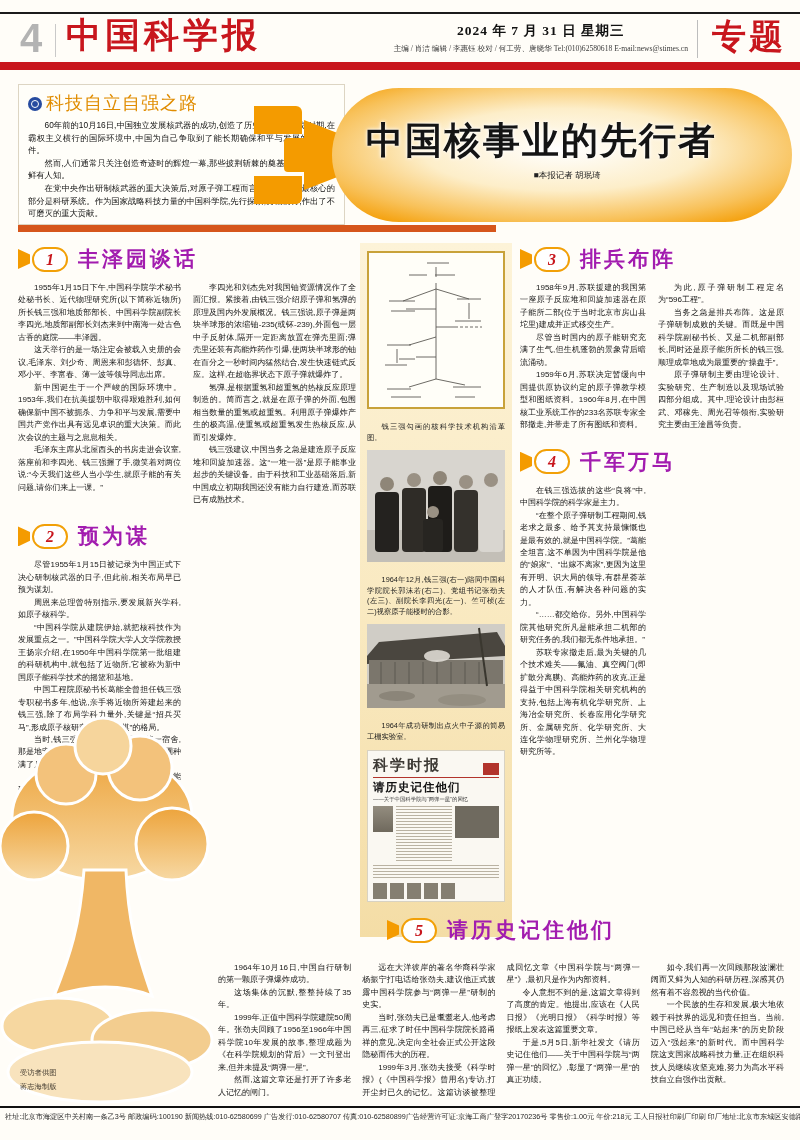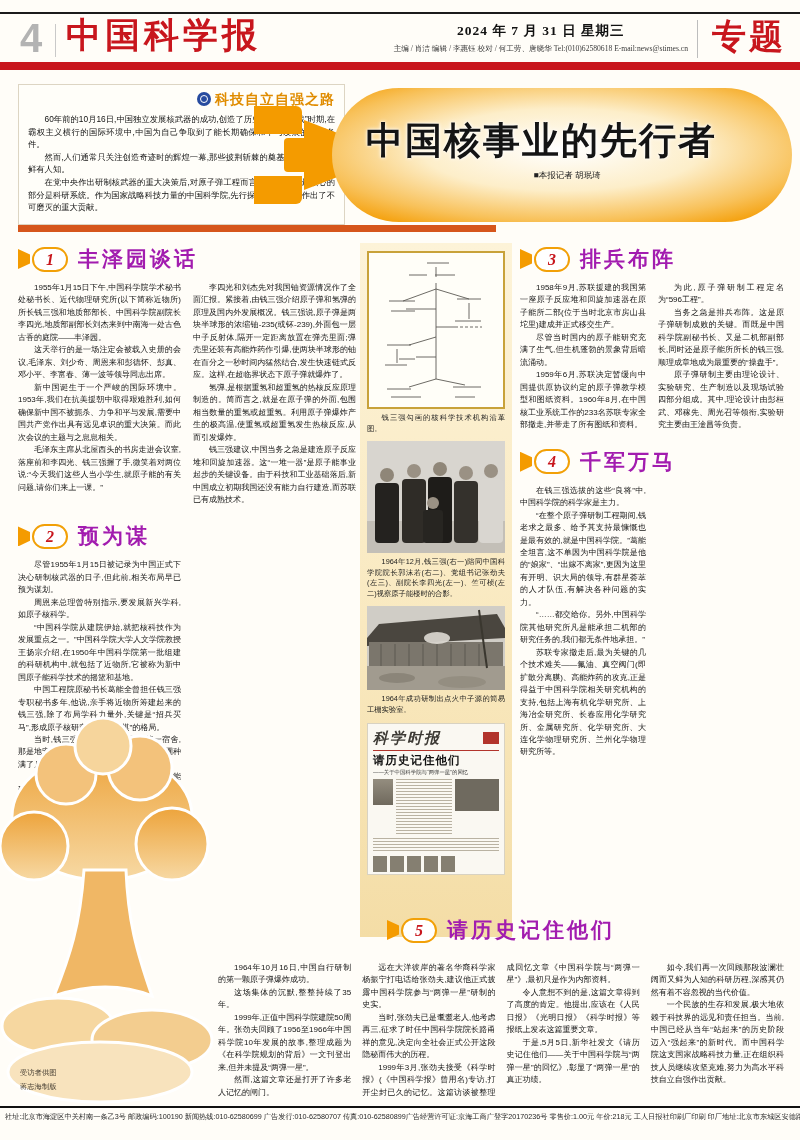--- a/index.html
+++ b/index.html
@@ -15,21 +15,21 @@
   .head-right{position:absolute;right:112px;top:22px;text-align:center;font-family:Liberation Serif, serif;}
   .date{font-size:13.5px;font-weight:bold;color:#111;margin-bottom:4px;letter-spacing:1px;}
   .staff{font-size:7.6px;color:#3a3a3a;}
   .head-vrule2{position:absolute;right:102px;top:20px;width:1px;height:38px;background:#bdbdbd;}
   .seclabel{position:absolute;right:14px;top:14px;font-size:34px;font-weight:bold;color:#c8161d;letter-spacing:3px;line-height:1.3;}
   .redbar{position:absolute;left:0;top:62px;width:800px;height:8px;background:#c8161d;}
 
   
   .intro-box{position:absolute;left:18px;top:84px;width:327px;height:141px;border:1px solid #ddd5c3;
              background:#fffef9;padding:5px 9px;box-sizing:border-box;overflow:hidden;}
-  .logo-row{text-align:right;margin:1px 0 4px;font-weight:bold;font-size:14px;color:#e08c00;letter-spacing:1px;}
+  .logo-row{text-align:left;margin:1px 0 4px;font-weight:normal;font-size:18px;color:#e08c00;letter-spacing:1px;}
   .badge{display:inline-block;width:14px;height:14px;border-radius:50%;background:#274b9f;vertical-align:-2px;margin-right:4px;position:relative;}
   .badge::after{content:"";position:absolute;inset:3px;border:1.5px solid #fff;border-radius:50%;}
   .intro-text p{margin:0;font-size:8.3px;line-height:1.52;text-align:justify;text-indent:2em;color:#111;}
   .orange-bar{position:absolute;left:18px;top:225px;width:478px;height:7px;background:#d6561c;}
 
   .bomb-banner{position:absolute;left:250px;top:84px;width:546px;height:142px;}
   .bomb-banner svg{position:absolute;inset:0;}
   .bomb-title{position:absolute;left:116px;right:28px;top:32px;font-size:37px;font-weight:bold;
               letter-spacing:2px;color:#141414;text-shadow:0 0 4px #fff,0 0 2px #fff;white-space:nowrap;}
   .bomb-byline{position:absolute;left:116px;right:28px;top:86px;text-align:center;font-size:8.5px;color:#222;}
@@ -51,25 +51,25 @@
   #right-block{left:520px;top:245px;width:264px;height:662px;}
   .flow{display:contents;}
   .para{margin:0;font-size:8px;line-height:1.56;text-align:justify;text-indent:2em;color:#151515;}
 
   
   .photo-col{position:absolute;left:360px;top:243px;width:152px;height:694px;box-sizing:border-box;
              background:linear-gradient(180deg,#fdf3d8 0%,#f9e9c0 55%,#f4dda6 100%);padding:8px 7px;overflow:hidden;}
   .photo-col figure{margin:0 0 7px;}
   .ph{display:block;width:138px;}
   .chart-box{width:138px;height:158px;border:2px solid #c8a23a;background:#fffef8;box-sizing:border-box;}
-  figcaption{font-size:7.3px;line-height:1.45;text-align:justify;text-indent:2em;color:#1c1c1c;margin-top:4px;}
+  figcaption{font-size:7.3px;line-height:1.45;text-align:justify;text-indent:2em;color:#1c1c1c;margin-top:13px;}
 
   
   .thumb{width:138px;height:152px;background:#faf8f2;border:1px solid #d8d2c2;box-sizing:border-box;padding:5px 5px 4px;overflow:hidden;}
-  .thumb-head{display:flex;justify-content:space-between;align-items:center;font-style:italic;}
+  .thumb-head{display:flex;justify-content:space-between;align-items:flex-end;}
   .thumb-masthead{font-family:"Liberation Serif","DejaVu Serif",serif;font-weight:bold;font-size:15px;letter-spacing:2px;color:#3d3a35;}
   .thumb-redbox{width:16px;height:12px;background:#b2342c;}
   .thumb-rule{height:1px;background:#b2342c;margin:2px 0;}
   .thumb-headline{font-weight:bold;font-size:11.5px;color:#101010;letter-spacing:1px;}
   .thumb-subhead{font-size:5.4px;color:#333;margin:1px 0 3px;}
   .thumb-body{display:flex;gap:3px;}
   .tb-portrait{width:20px;height:26px;background:linear-gradient(180deg,#948d7f,#6f695d);}
   .tb-lines{flex:1;height:56px;background:repeating-linear-gradient(180deg,#b9b2a2 0 1px,transparent 1px 3px);}
   .tb-photo{width:44px;height:32px;background:#6f6a5f;}
   .thumb-row{display:flex;gap:3px;margin-top:4px;}

